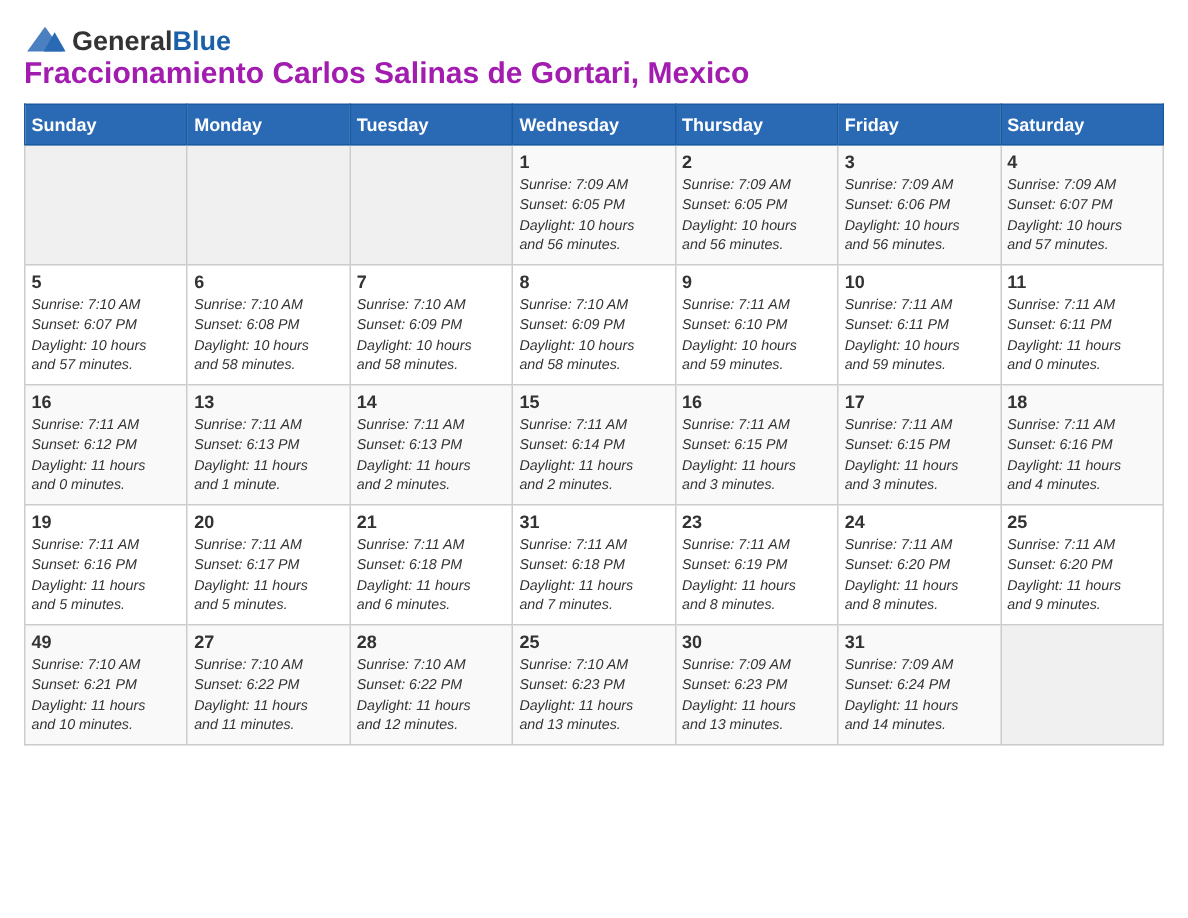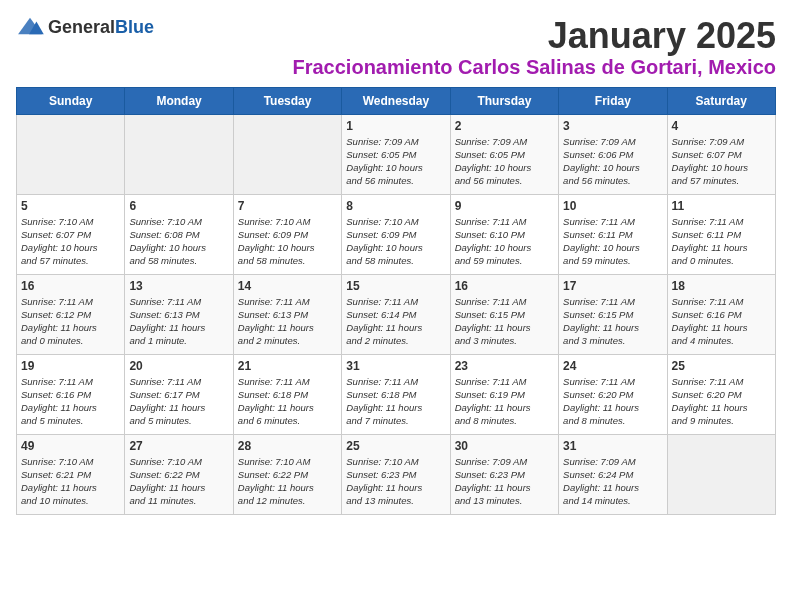--- a/index.html
+++ b/index.html
@@ -8,20 +8,21 @@
       background: #fff;
       width: 792px;
       min-height: 612px;
       padding: 16px;
     }
     .header {
       display: flex;
       align-items: flex-start;
       justify-content: space-between;
       margin-bottom: 4px;
+      flex-direction: column;
     }
     .logo {
       display: flex;
       align-items: center;
       gap: 4px;
     }
     .logo-text-general {
       font-size: 18px;
       font-weight: bold;
       color: #333;
@@ -53,21 +54,21 @@
       width: 100%;
       border-collapse: collapse;
       margin-top: 8px;
     }
     .calendar-table th {
       background-color: #2a6ab5;
       color: #fff;
       font-size: 12px;
       font-weight: bold;
       padding: 6px 4px;
-      text-align: center;
+      text-align: left;
       border: 1px solid #1a5a9f;
     }
     .calendar-table td {
       border: 1px solid #ccc;
       vertical-align: top;
       padding: 4px 4px;
       width: calc(100% / 7);
       height: 80px;
       font-size: 10px;
       color: #333;
@@ -101,21 +102,20 @@
   <div class="logo">
     <svg class="logo-icon" viewBox="0 0 30 24" xmlns="http://www.w3.org/2000/svg">
       <polygon points="15,2 28,20 2,20" fill="#2a6ab5" opacity="0.85"></polygon>
       <polygon points="22,6 30,20 14,20" fill="#2a6ab5"></polygon>
     </svg>
     <div>
       <span class="logo-text-general">General</span><span class="logo-text-blue">Blue</span>
     </div>
   </div>
   <div class="title-area">
-    <div class="month-title">January 2025</div>
     <div class="location-title">Fraccionamiento Carlos Salinas de Gortari, Mexico</div>
   </div>
 </div>
 
 <table class="calendar-table">
   <thead>
     <tr>
     <th>Sunday</th>
         <th>Monday</th>
         <th>Tuesday</th>

